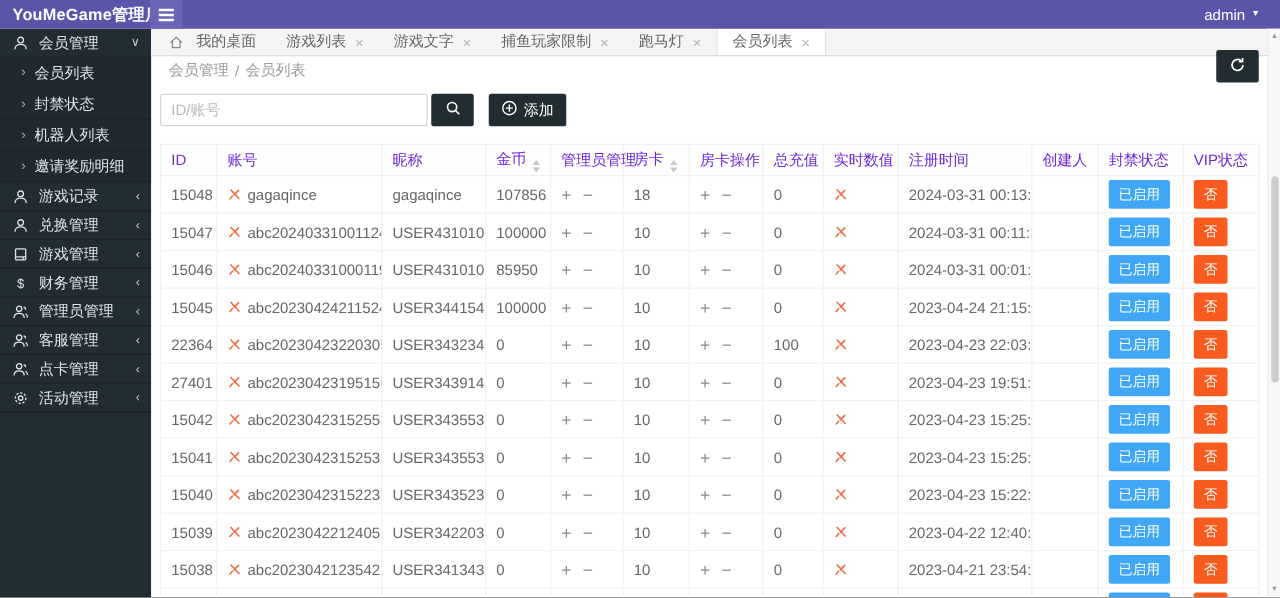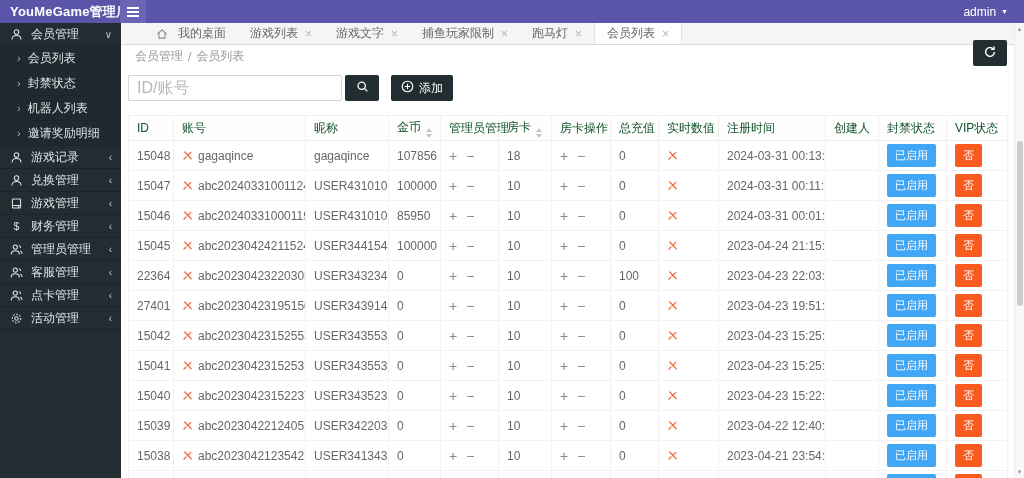--- a/index.html
+++ b/index.html
@@ -19,36 +19,36 @@
   .sidebar { position:absolute; top:23px; left:0; width:121px; height:455px; background:#222d32; }
   .side-item { position:relative; display:flex; align-items:center; height:23px; border-bottom:1px solid #1b242a; color:#dde3e8; font-size:12px; cursor:pointer; }
   .side-item.parent { padding-left:10px; gap:7px; }
   .side-item .s-icon { width:14px; display:flex; align-items:center; }
   .side-item .chev { position:absolute; right:9px; font-size:10px; color:#c2c9cf; }
   .side-item.child { padding-left:17px; gap:7px; background:#20292e; height:25px; }
   .side-item.child .arrow { color:#aab2b9; font-size:11px; }
 
   
   .main { position:absolute; top:23px; left:121px; width:903px; height:455px; background:#fff; }
-  .tabbar { height:22px; background:#f5f5f5; border-bottom:1px solid #dcdcdc; display:flex; align-items:stretch; padding-left:23px; }
+  .tabbar { height:22px; background:#f5f5f5; border-bottom:1px solid #dcdcdc; display:flex; align-items:stretch; padding-left:2px; }
   .tab { display:flex; align-items:center; gap:5px; padding:0 12px; font-size:12px; color:#666; cursor:pointer; white-space:nowrap; }
   .tab.active { background:#fff; border-left:1px solid #e2e2e2; border-right:1px solid #e2e2e2; }
   .tab .tab-close { color:#b4b4b4; font-size:12px; margin-left:2px; }
   .crumbrow { height:23px; display:flex; align-items:center; padding-left:14px; color:#999; gap:5px; }
   .refresh-btn { position:absolute; top:17px; right:17px; width:34px; height:26px; background:#222d32; border:none; border-radius:2px; display:flex; align-items:center; justify-content:center; cursor:pointer; z-index:8; }
   .toolbar { padding:7px 0 0 7px; height:47px; display:flex; align-items:flex-start; }
-  .search-input { width:214px; height:26px; border:1px solid #d6d6d6; border-radius:2px; padding:0 8px; font-size:16px; color:#333; outline:none; }
+  .search-input { width:214px; height:26px; border:1px solid #d6d6d6; border-radius:2px; padding:0 8px; font-size:12px; color:#333; outline:none; }
   .search-input::placeholder { color:#b8b8b8; }
   .search-btn { width:34px; height:26px; margin-left:3px; background:#222d32; border:none; border-radius:2px; display:flex; align-items:center; justify-content:center; cursor:pointer; }
   .add-btn { height:26px; margin-left:12px; background:#222d32; border:none; border-radius:2px; color:#fff; font-size:12px; display:flex; align-items:center; gap:5px; padding:0 10px; cursor:pointer; }
 
   
   .table-wrap { margin-left:7px; width:879px; }
   table { border-collapse:collapse; table-layout:fixed; width:879px; font-size:12px; }
-  th { height:25px; font-weight:normal; color:#14532d; text-align:left; padding-left:8px; border:1px solid #f0f0f0; background:#fefefe; white-space:nowrap; }
+  th { height:25px; font-weight:normal; color:#6d28d9; text-align:left; padding-left:8px; border:1px solid #f0f0f0; background:#fefefe; white-space:nowrap; }
   td { height:30px; color:#666; padding-left:8px; border:1px solid #f2f2f2; white-space:nowrap; overflow:hidden; }
   .sort { display:inline-flex; flex-direction:column; margin-left:5px; vertical-align:-1px; cursor:pointer; }
   .sort b { display:block; width:0; height:0; border-left:3.5px solid transparent; border-right:3.5px solid transparent; }
   .sort .up { border-bottom:4px solid #c3c7cc; margin-bottom:2px; }
   .sort .down { border-top:4px solid #c3c7cc; }
   .mark { display:inline-flex; margin-right:5px; vertical-align:-1px; }
   .ops span { color:#8a8a8a; font-size:14px; margin-right:9px; cursor:pointer; }
   .btn-ban { background:#3fa7f5; color:#fff; border:none; border-radius:2px; font-size:11px; padding:4px 8px; cursor:pointer; }
   .btn-vip { background:#f95a1d; color:#fff; border:none; border-radius:2px; font-size:11px; padding:4px 8px; cursor:pointer; }
 

